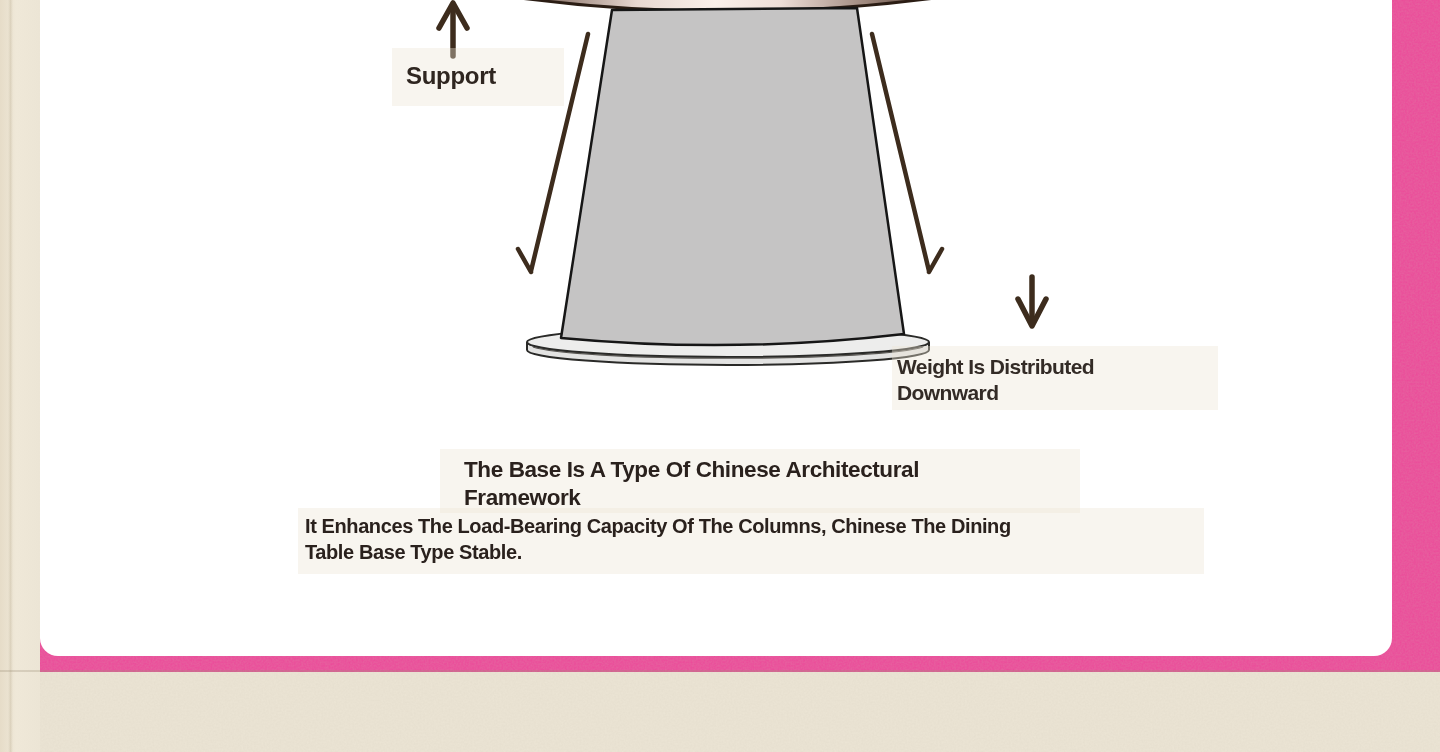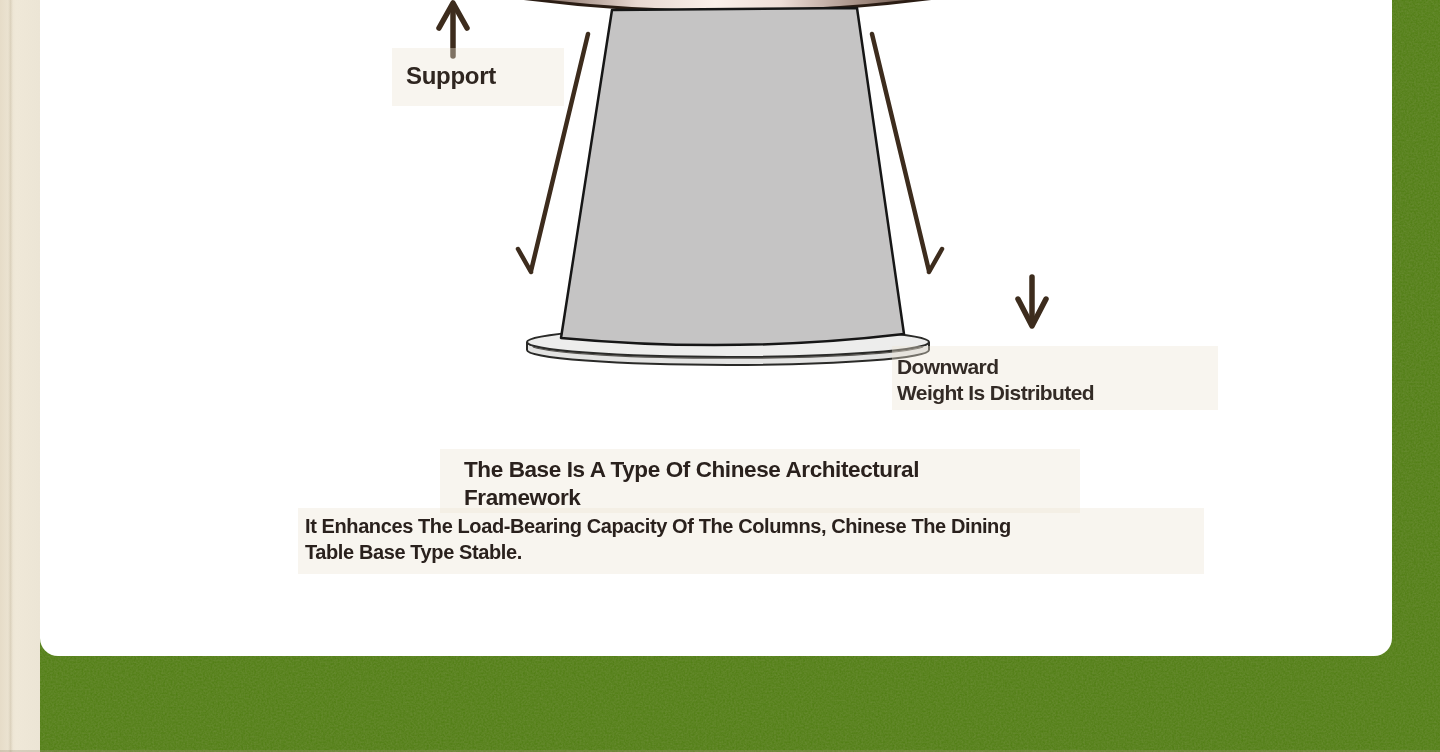--- a/index.html
+++ b/index.html
@@ -2,21 +2,21 @@
 <html><head>
 <meta charset="utf-8">
 <style>
   * { margin: 0; padding: 0; box-sizing: border-box; }
   html, body {
     width: 1440px; height: 752px;
     overflow: hidden;
     font-family: "Liberation Sans", "DejaVu Sans", sans-serif;
     background: #ece5d5;
   }
-  .stage { position: relative; width: 1440px; height: 752px; background: #4d7c0f; }
+  .stage { position: relative; width: 1440px; height: 672px; background: #ec4899; }
 
   
   .paper-noise { position: absolute; inset: 0; z-index: 1; pointer-events: none; }
   .left-crease {
     position: absolute; left: 0; top: 0; width: 40px; height: 752px; z-index: 2;
     background: linear-gradient(90deg, #e6dcc8 0%, #efe8d8 40%, #ece5d5 100%);
   }
   .left-crease-line {
     position: absolute; left: 8px; top: 0; width: 5px; height: 752px; z-index: 3;
     background: linear-gradient(90deg, rgba(190,178,152,0.0), rgba(190,178,152,0.35), rgba(190,178,152,0.0));
@@ -132,22 +132,22 @@
     <div class="ghost ghost-support"></div>
     <div class="ghost ghost-weight"></div>
     <div class="ghost ghost-heading"></div>
     <div class="ghost ghost-body"></div>
 
     <div class="lbl support-label">
       <span>Support</span>
     </div>
 
     <div class="lbl weight-label">
+      <span>Weight Is Distributed</span>
       <span>Downward</span>
-      <span>Weight Is Distributed</span>
     </div>
 
     <div class="lbl caption-heading">
       <span>The Base Is A Type Of Chinese Architectural</span>
       <span>Framework</span>
     </div>
 
     <div class="lbl caption-body">
       <span>It Enhances The Load-Bearing Capacity Of The Columns, Chinese The Dining</span>
       <span>Table Base Type Stable.</span>

